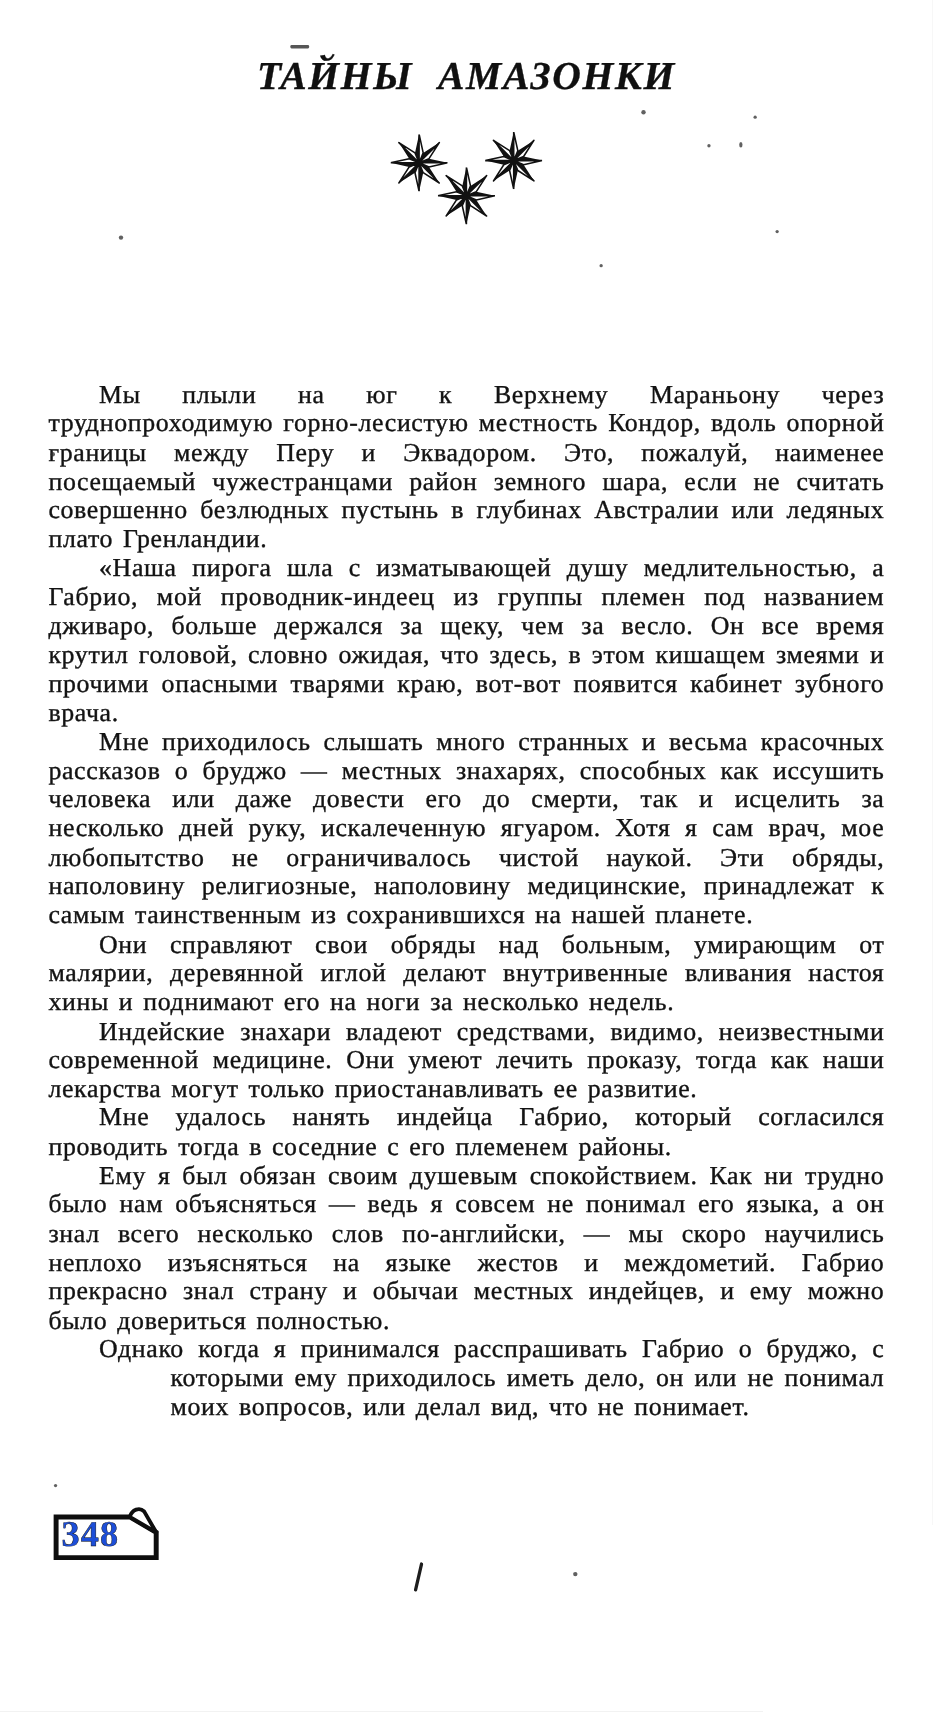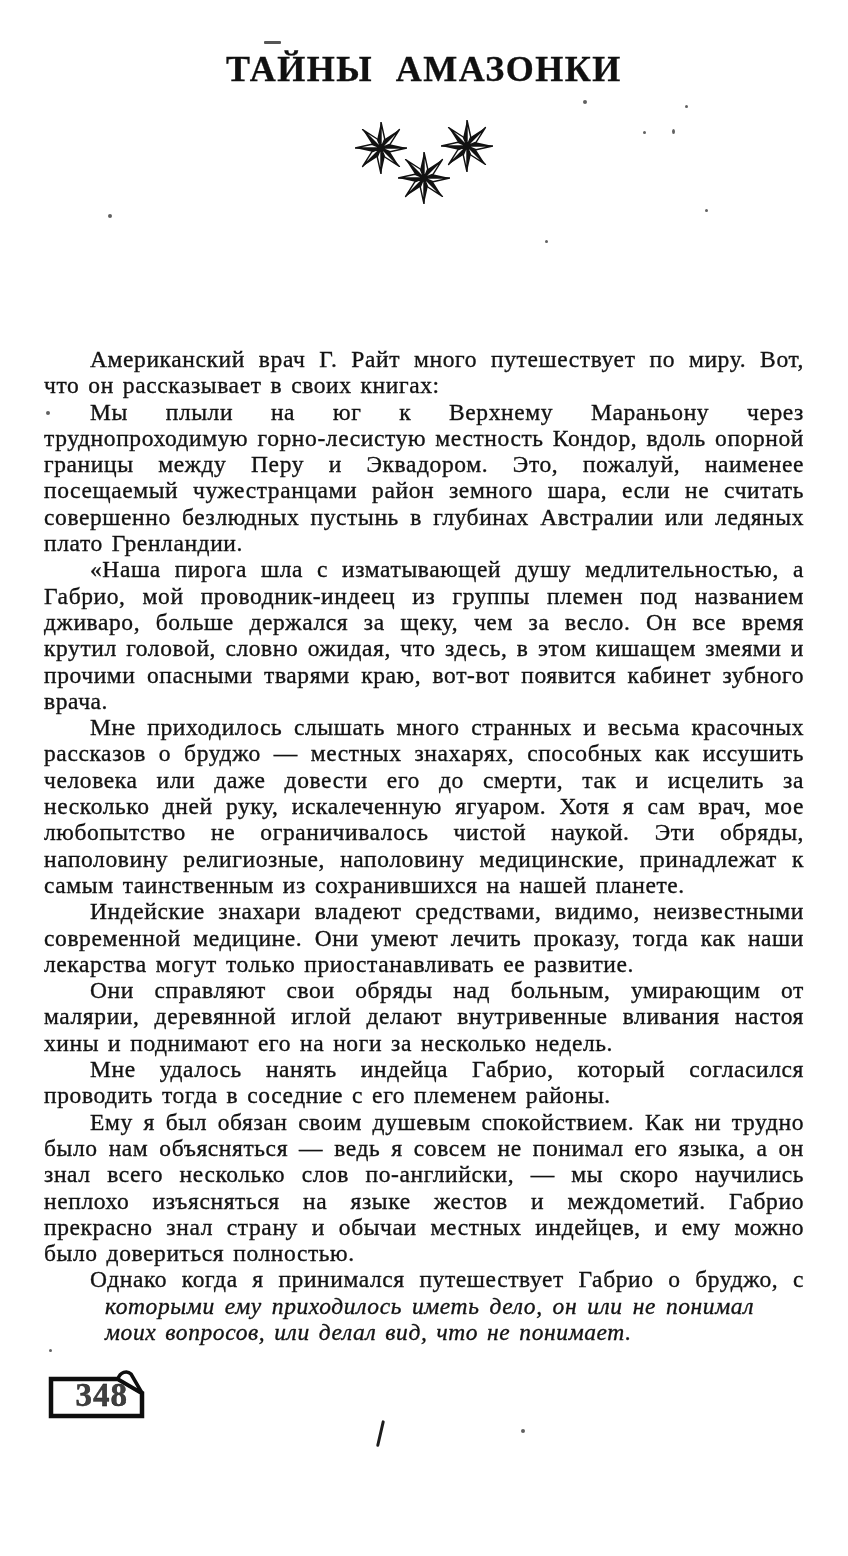--- a/index.html
+++ b/index.html
@@ -19,20 +19,21 @@
     top: 48px;
     left: 0;
     width: 100%;
     margin: 0;
     text-align: center;
     font-size: 36px;
     font-weight: bold;
     letter-spacing: 1.5px;
     word-spacing: 12px;
     color: #101010;
+    font-style: italic;
     -webkit-text-stroke: 0.3px #101010;
   }
   
   .ornament {
     position: absolute;
     left: 355px;
     top: 120px;
     width: 140px;
     height: 112px;
   }
@@ -49,44 +50,43 @@
     font-size: 23.5px;
     line-height: 26.3px;
     letter-spacing: 0.6px;
     word-spacing: 2.5px;
     text-align: justify;
     -webkit-text-stroke: 0.35px #131313;
   }
   .body p { margin: 0; text-indent: 46px; }
   .p10-line1 { text-align-last: justify; }
   .p10-rest {
-    margin-left: 61px;
+    margin-left: 111px;
     width: 649px;
     text-align: justify;
-    font-style: italic;
   }
   
   .pagebox {
     position: absolute;
     left: 48px;
     top: 1370px;
     width: 98px;
     height: 50px;
   }
   .pagebox svg { position: absolute; left: 0; top: 0; }
   .pnum {
     position: absolute;
     left: 8px;
     top: 7px;
     width: 72px;
-    text-align: right;
+    text-align: left;
     font-size: 33px;
     font-weight: bold;
     letter-spacing: 1px;
-    color: #404040;
+    color: #1d4ed8;
     -webkit-text-stroke: 0.4px #0e0e0e;
   }
   
   .speck {
     position: absolute;
     background: #2c2c2c;
     border-radius: 50%;
     opacity: 0.75;
   }
   .dash-speck {
@@ -129,29 +129,28 @@
       </svg>
     <svg class="star s2">
         <use href="#star8"></use>
       </svg>
     <svg class="star s3">
         <use href="#star8"></use>
       </svg>
   </div>
 
   <main class="body">
-    <p>Американский врач Г. Райт много путешествует по миру. Вот, что он рассказывает в своих книгах:</p>
     <p>Мы плыли на юг к Верхнему Мараньону через труднопроходимую горно-лесистую местность Кондор, вдоль опорной границы между Перу и Эквадором. Это, пожалуй, наименее посещаемый чужестранцами район земного шара, если не считать совершенно безлюдных пустынь в глубинах Австралии или ледяных плато Гренландии.</p>
     <p>«Наша пирога шла с изматывающей душу медлительностью, а Габрио, мой проводник-индеец из группы племен под названием дживаро, больше держался за щеку, чем за весло. Он все время крутил головой, словно ожидая, что здесь, в этом кишащем змеями и прочими опасными тварями краю, вот-вот появится кабинет зубного врача.</p>
     <p>Мне приходилось слышать много странных и весьма красочных рассказов о бруджо — местных знахарях, способных как иссушить человека или даже довести его до смерти, так и исцелить за несколько дней руку, искалеченную ягуаром. Хотя я сам врач, мое любопытство не ограничивалось чистой наукой. Эти обряды, наполовину религиозные, наполовину медицинские, принадлежат к самым таинственным из сохранившихся на нашей планете.</p>
+    <p>Они справляют свои обряды над больным, умирающим от малярии, деревянной иглой делают внутривенные вливания настоя хины и поднимают его на ноги за несколько недель.</p>
     <p>Индейские знахари владеют средствами, видимо, неизвестными современной медицине. Они умеют лечить проказу, тогда как наши лекарства могут только приостанавливать ее развитие.</p>
-    <p>Они справляют свои обряды над больным, умирающим от малярии, деревянной иглой делают внутривенные вливания настоя хины и поднимают его на ноги за несколько недель.</p>
     <p>Мне удалось нанять индейца Габрио, который согласился проводить тогда в соседние с его племенем районы.</p>
     <p>Ему я был обязан своим душевым спокойствием. Как ни трудно было нам объясняться — ведь я совсем не понимал его языка, а он знал всего несколько слов по-английски, — мы скоро научились неплохо изъясняться на языке жестов и междометий. Габрио прекрасно знал страну и обычаи местных индейцев, и ему можно было довериться полностью.</p>
-    <p class="p10-line1">Однако когда я принимался путешествует Габрио о бруджо, с</p>
+    <p class="p10-line1">Однако когда я принимался расспрашивать Габрио о бруджо, с</p>
     <div class="p10-rest">которыми ему приходилось иметь дело, он или не понимал моих вопросов, или делал вид, что не понимает.</div>
   </main>
 
   <div class="pagebox">
     <svg width="98" height="50" viewBox="0 0 98 50">
       <path d="M3,9 L3,46 L94,46 L94,23 L70,9 Z" fill="#fff" stroke="#0e0e0e" stroke-width="4.5" stroke-linejoin="miter"></path>
       <path d="M70,9 C72,2 79,0 83,4 L94,23 L70,9 Z" fill="#fff" stroke="#0e0e0e" stroke-width="3.5" stroke-linejoin="round"></path>
     </svg>
     <span class="pnum">348</span>
   </div>

